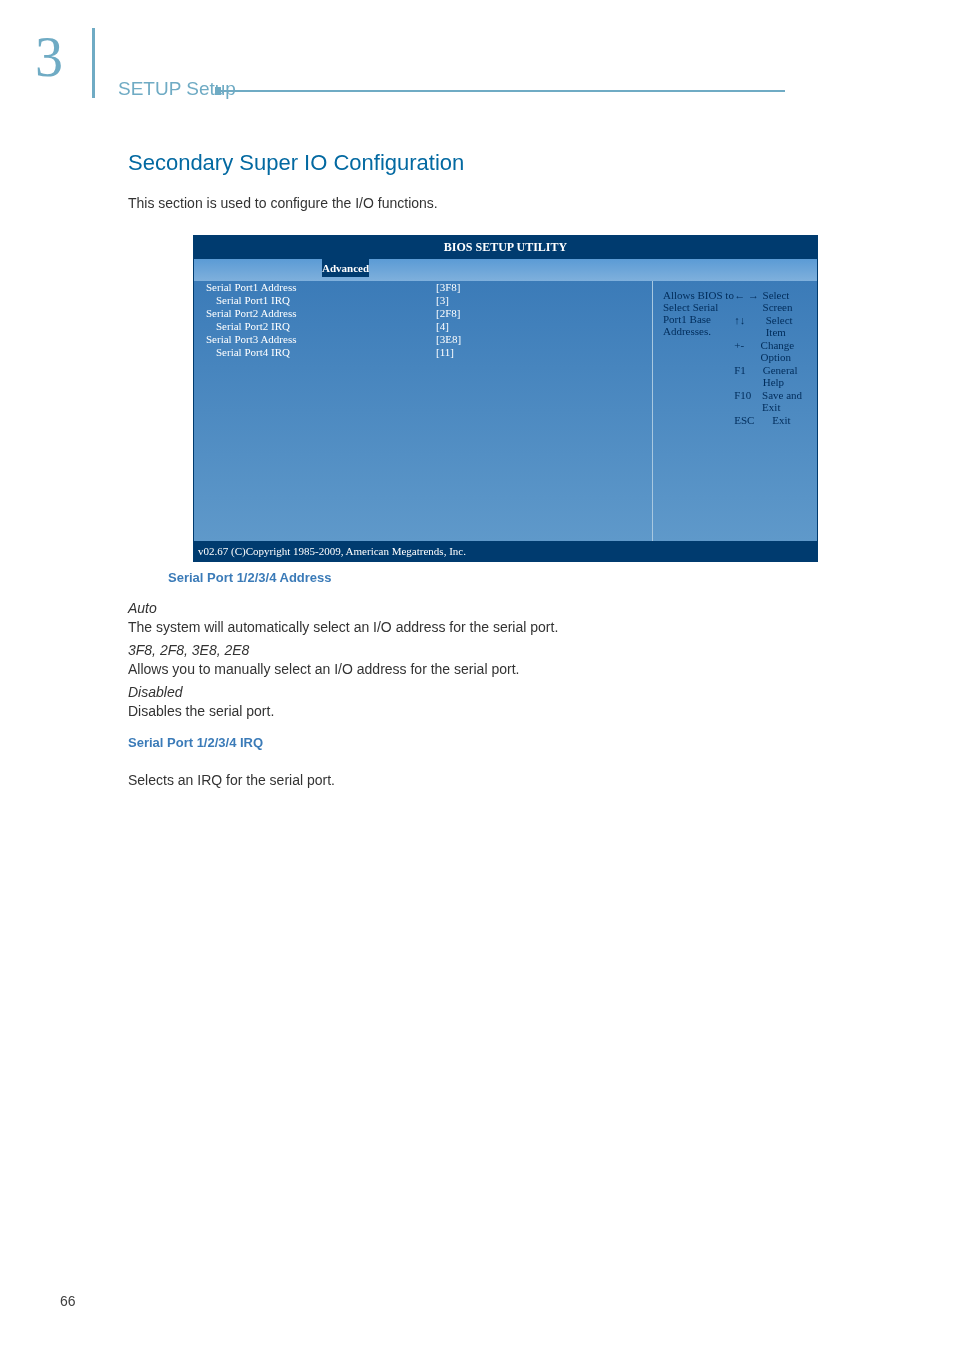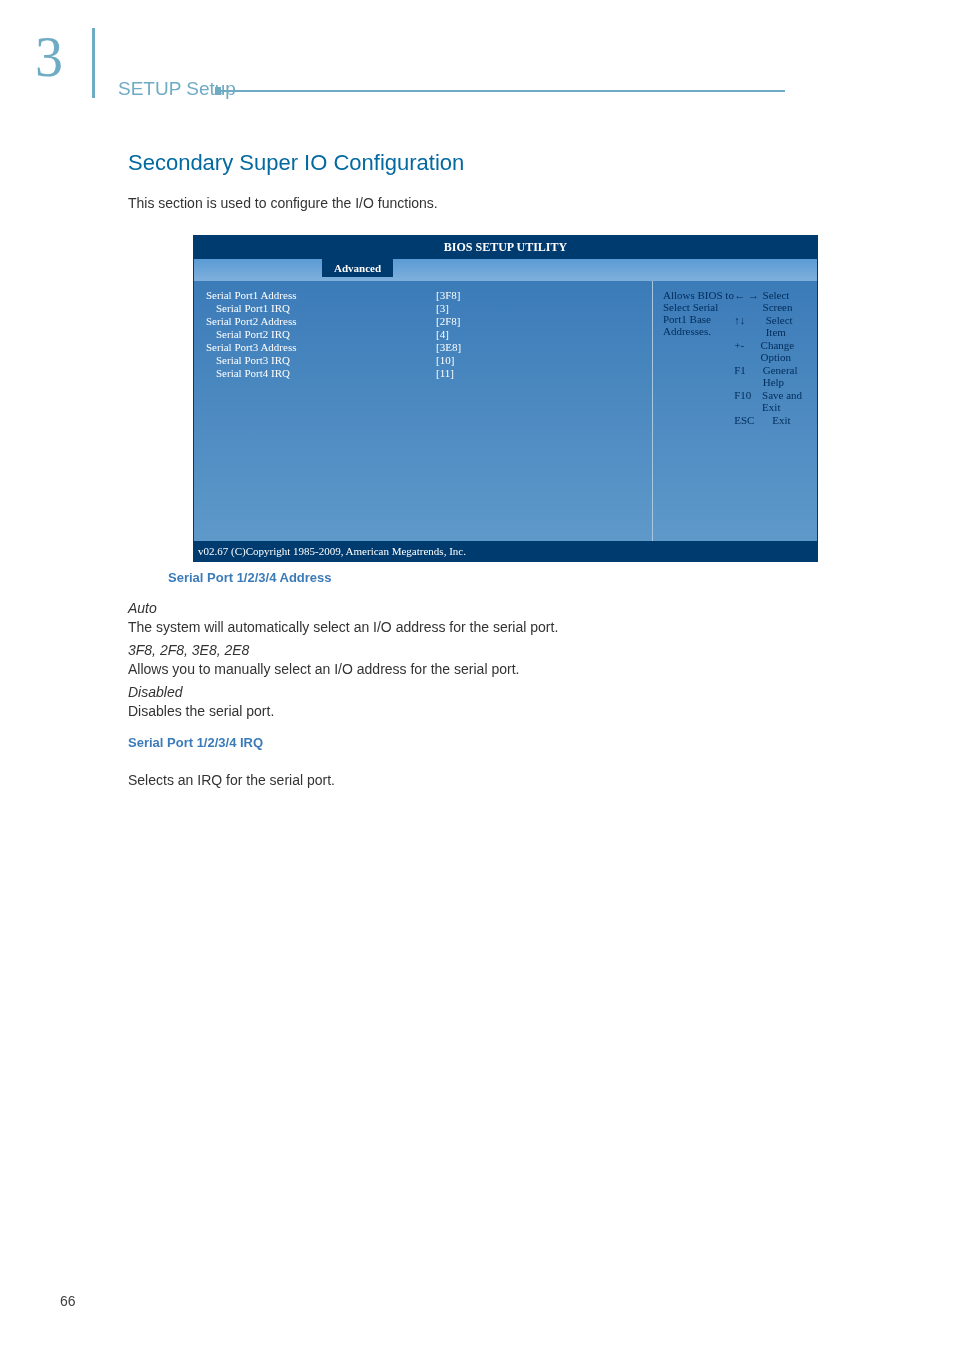--- a/index.html
+++ b/index.html
@@ -91,33 +91,33 @@
       background: linear-gradient(to bottom, #5b9bd5, #7fb0dc);
       height: 22px;
       position: relative;
     }
     .bios-tab-active {
       position: absolute;
       left: 128px;
       top: 0;
       background: #003b6f;
       color: #ffffff;
-      padding: 3px 12px;
+      padding: 3px 0;
       font-size: 11px;
       font-weight: bold;
       font-family: "Times New Roman", serif;
     }
     .bios-content {
       background: linear-gradient(to bottom, #3b7bb8, #5f99ca);
       display: flex;
       height: 260px;
     }
     .bios-left {
       flex: 1;
-      padding: 8px 12px;
+      padding: 0 12px;
       color: #ffffff;
       font-size: 11px;
       font-family: "Times New Roman", serif;
     }
     .bios-left-row {
       display: flex;
       margin-bottom: 1px;
     }
     .bios-left-label {
       width: 230px;
@@ -228,24 +228,20 @@
       </div>
       <div class="bios-left-row">
         <span class="bios-left-label indented">Serial Port2 IRQ</span>
         <span class="bios-left-value">[4]</span>
       </div>
       <div class="bios-left-row">
         <span class="bios-left-label">Serial Port3 Address</span>
         <span class="bios-left-value">[3E8]</span>
       </div>
       <div class="bios-left-row">
-        <span class="bios-left-label indented">Serial Port3 IRQ</span>
-        <span class="bios-left-value">[10]</span>
-      </div>
-      <div class="bios-left-row">
         <span class="bios-left-label indented">Serial Port4 IRQ</span>
         <span class="bios-left-value">[11]</span>
       </div>
     </div>
     <div class="bios-right">
       <div class="bios-help-top">Allows BIOS to Select Serial Port1 Base Addresses.</div>
       <div class="bios-keys">
         <div class="bios-key-row">
           <span class="bios-key-sym">← →</span>
           <span>Select Screen</span>

